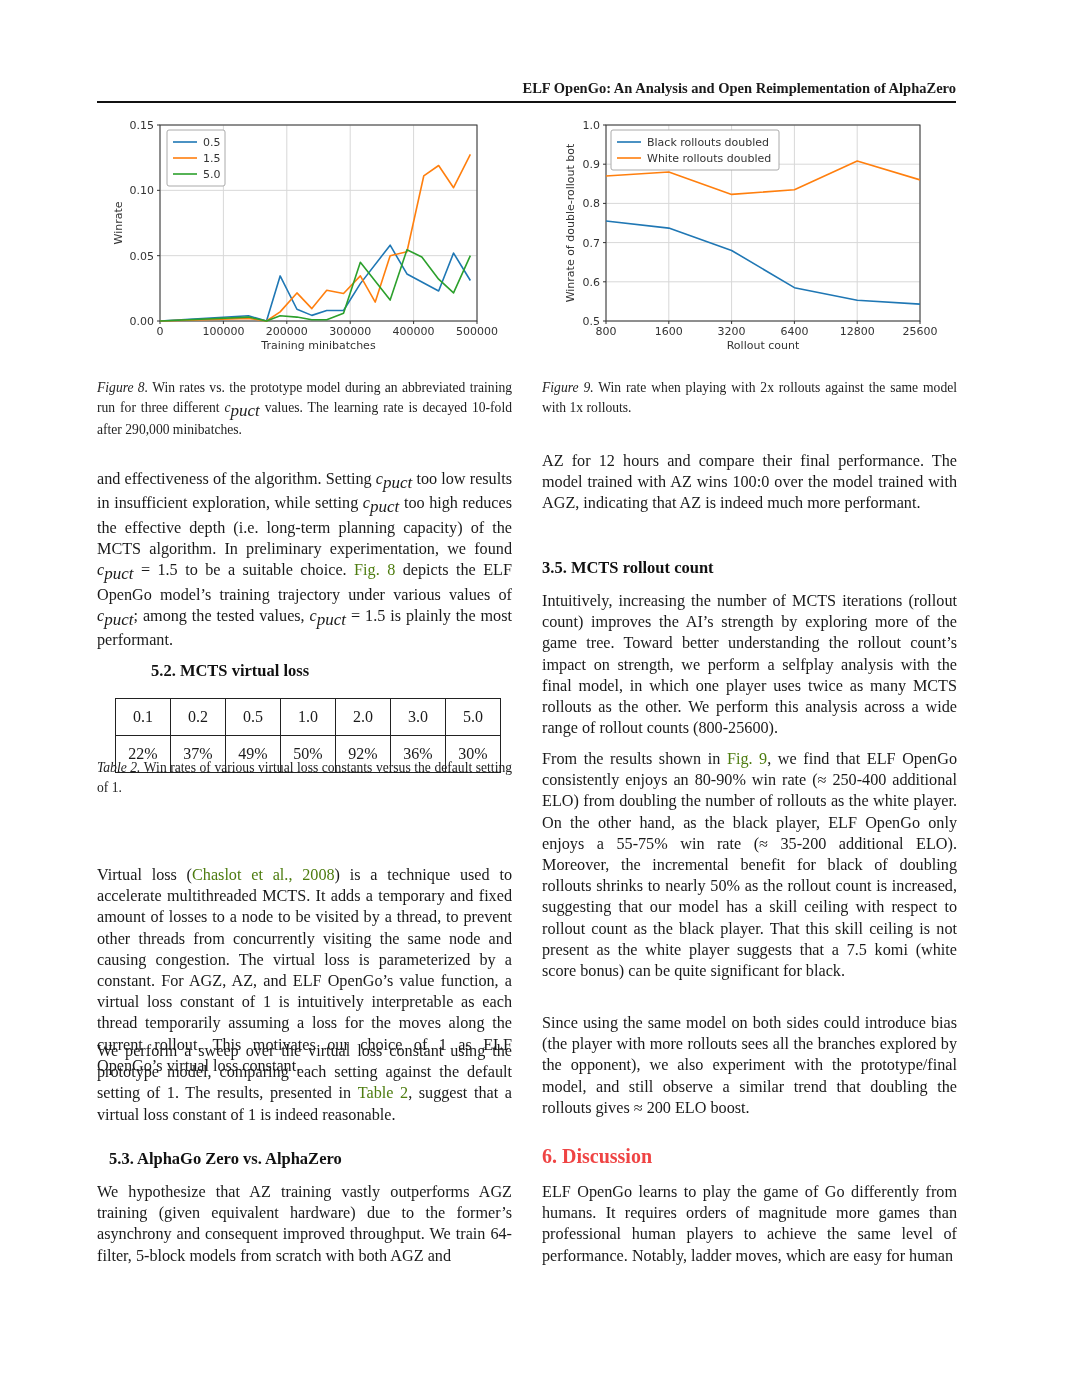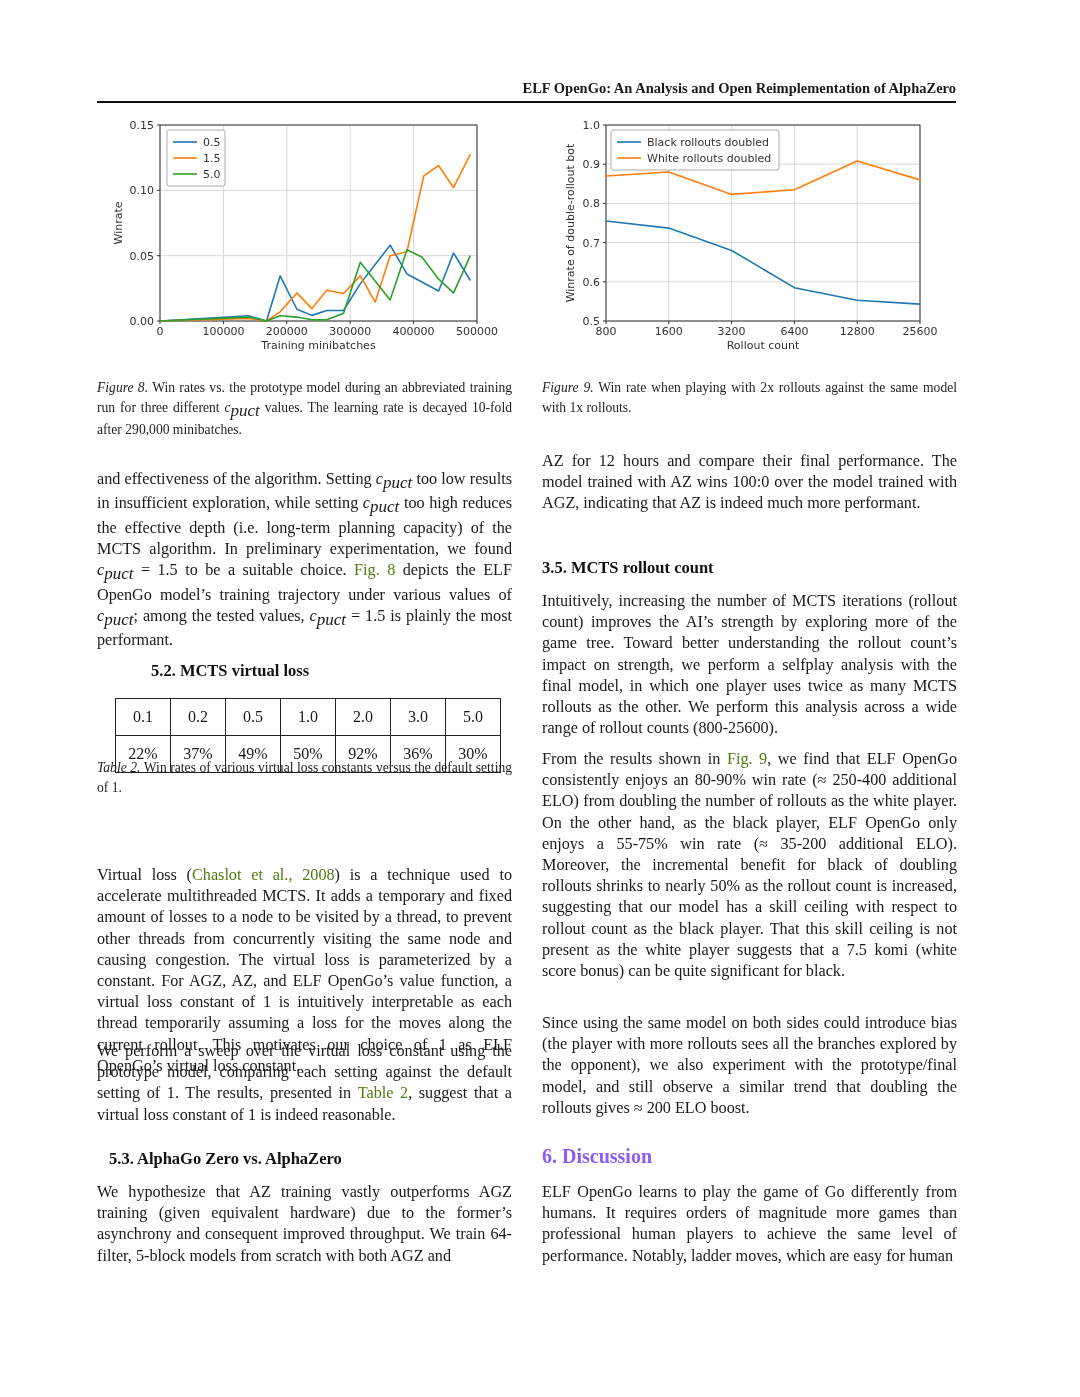--- a/index.html
+++ b/index.html
@@ -6,21 +6,21 @@
   body { width: 1080px; height: 1397px; position: relative; overflow: hidden;
          font-family: "Liberation Serif", "DejaVu Serif", serif; color: #1a1a1a; }
   .running-head { position: absolute; left: 97px; top: 80px; width: 859px; text-align: right;
                   font-weight: bold; font-size: 14.5px; padding-bottom: 4px; border-bottom: 2px solid #111; }
   .chart { position: absolute; }
   .chart svg text { font-family: "DejaVu Sans", sans-serif; fill: #333; }
   .caption { position: absolute; font-size: 13.6px; line-height: 19.5px; text-align: justify; color: #222; }
   .caption i { font-style: italic; }
   .para { position: absolute; font-size: 16.2px; line-height: 21.2px; text-align: justify; hyphens: auto; color: #1a1a1a; }
   .heading { position: absolute; font-weight: bold; font-size: 16.5px; color: #111; }
-  .heading-lg { position: absolute; font-weight: bold; font-size: 20px; color: #8b5cf6; }
+  .heading-lg { position: absolute; font-weight: bold; font-size: 20px; color: #ef4444; }
   .link { color: #4d7c0f; font-family: Liberation Serif, serif; }
   .math { font-style: italic; }
   .math sub { font-size: 17px; font-style: italic; }
   table.vl { position: absolute; border-collapse: collapse; font-size: 16px; }
   table.vl td { border: 1px solid #222; text-align: center; padding: 8px 4px; height: 20px; width: 46px; }
 </style>
 </head>
 <body>
 
 <div class="running-head">ELF OpenGo: An Analysis and Open Reimplementation of AlphaZero</div>

